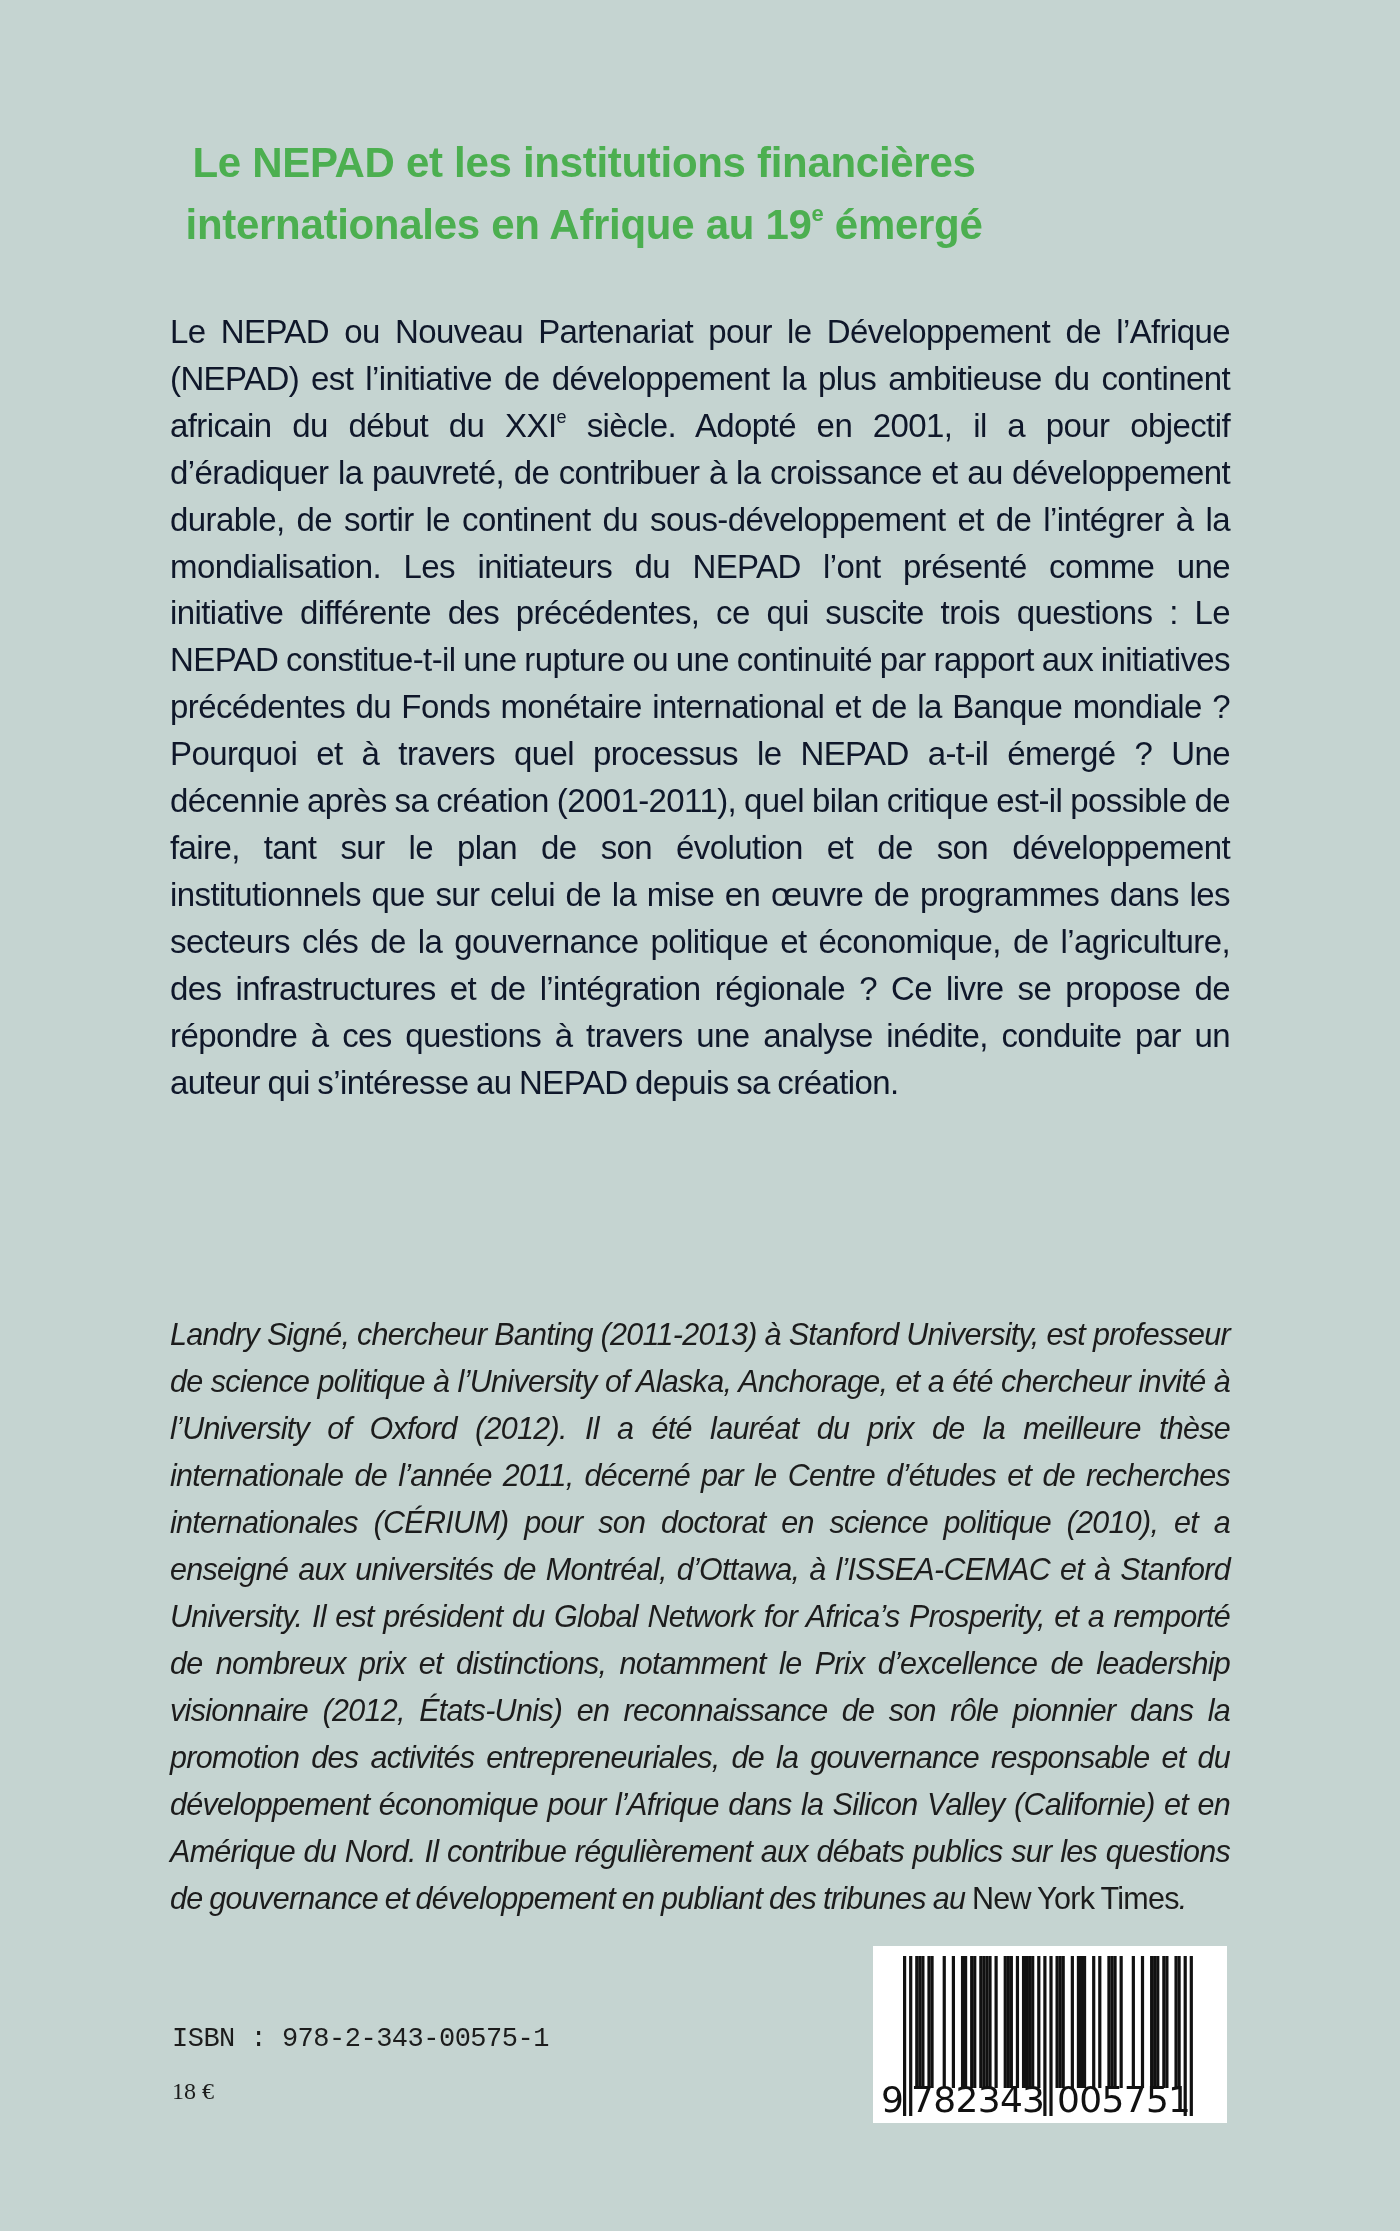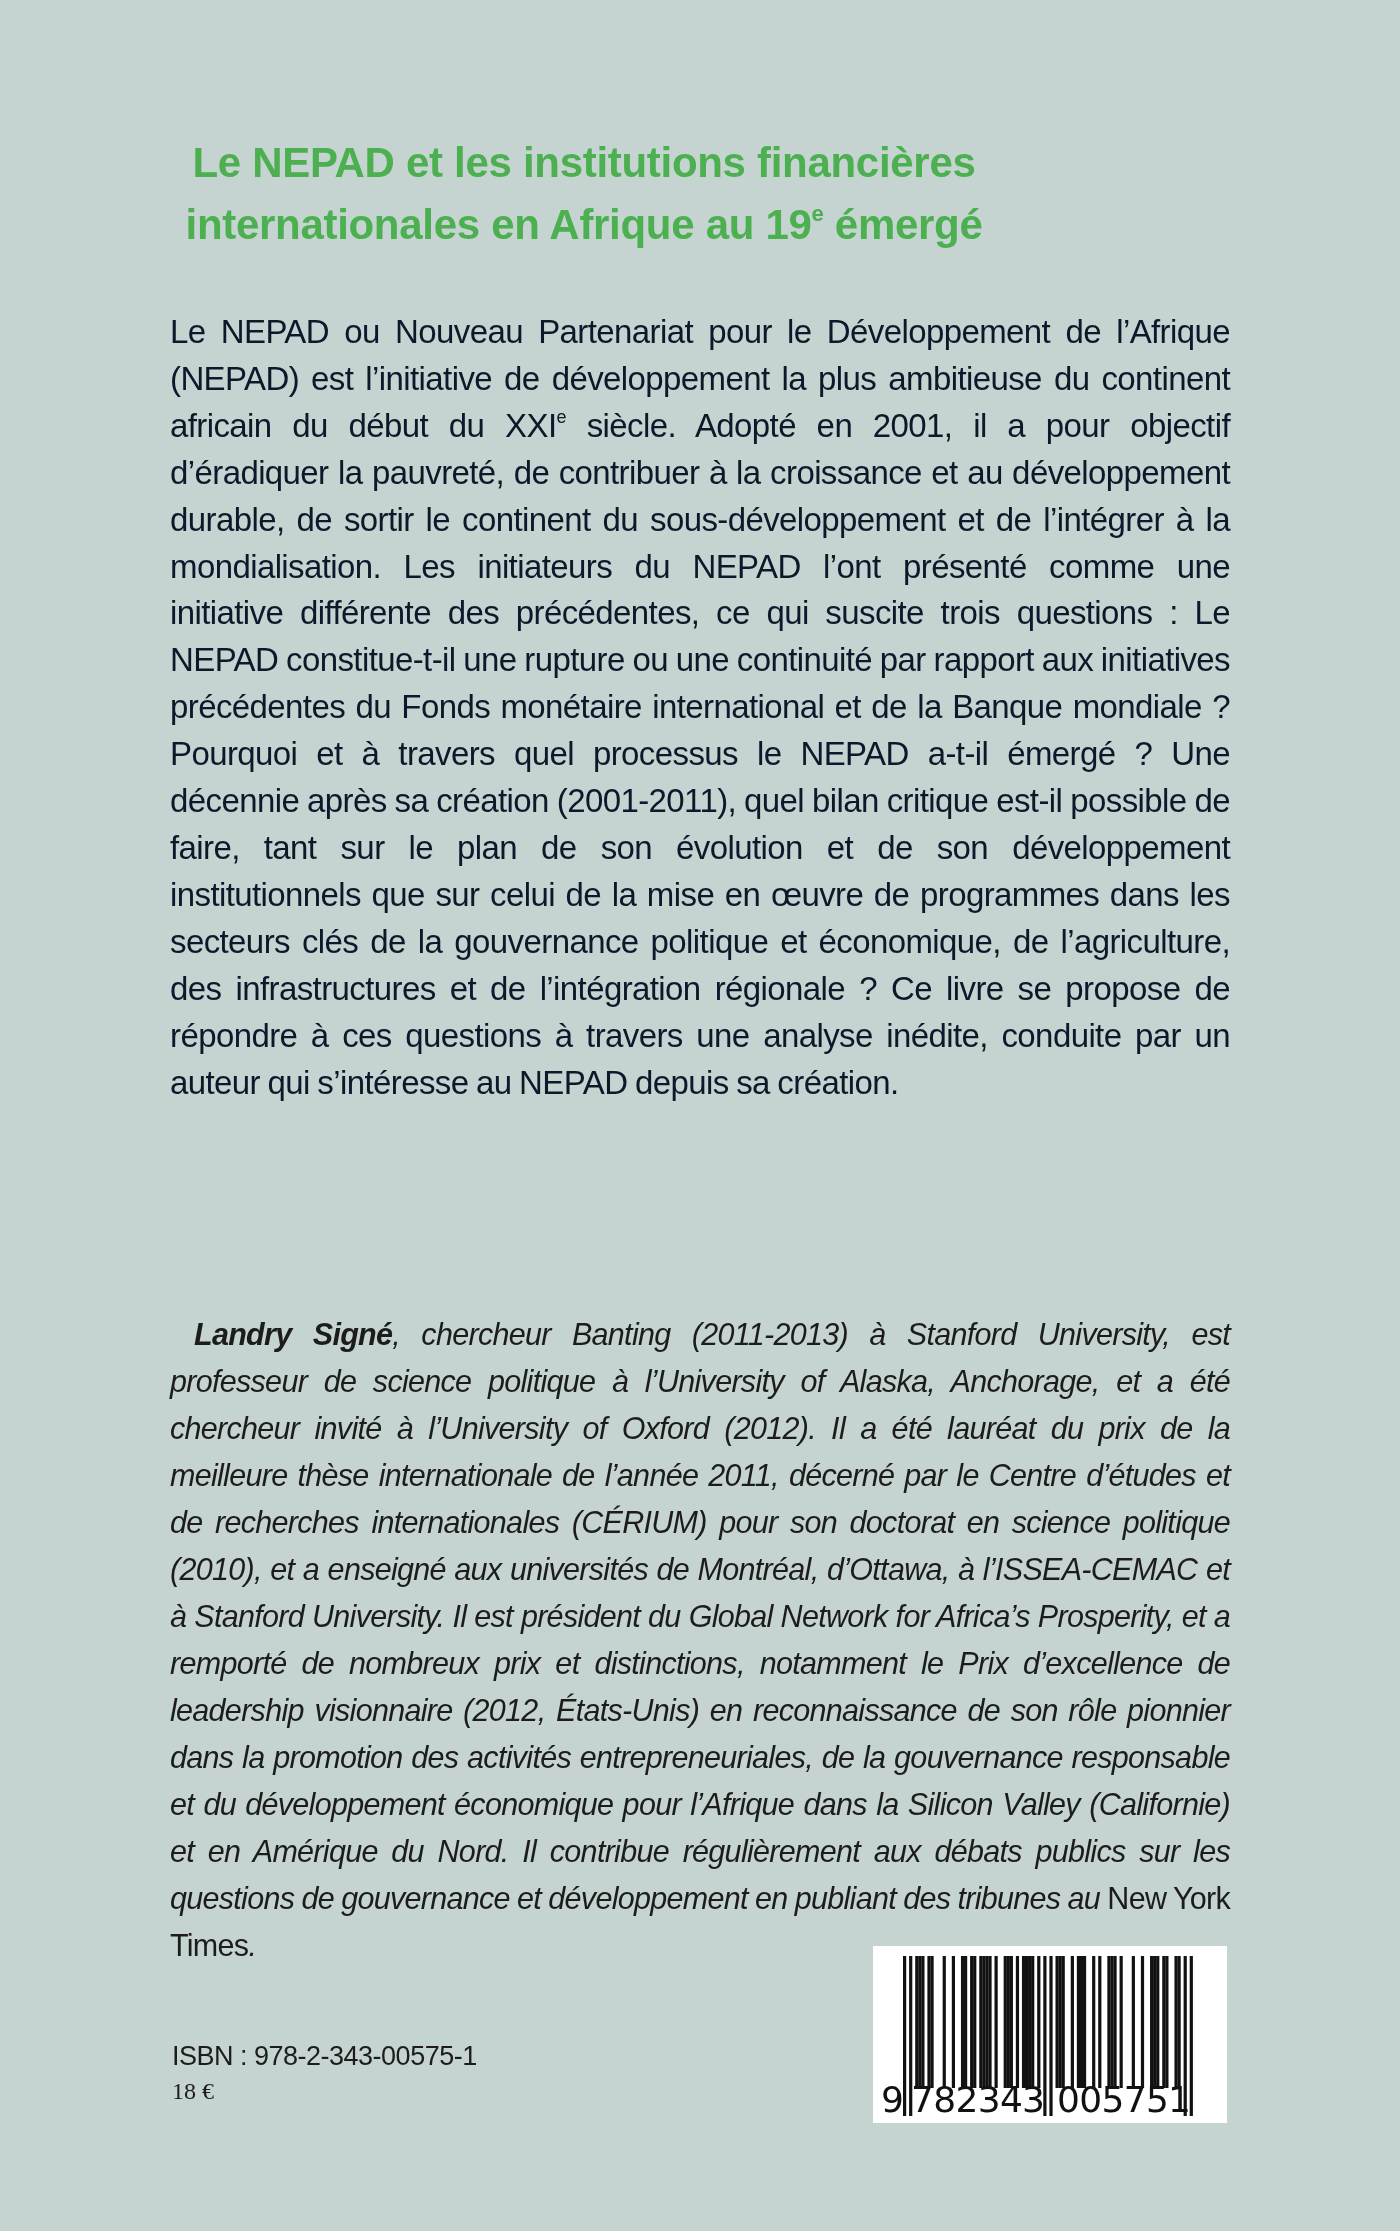--- a/index.html
+++ b/index.html
@@ -62,35 +62,33 @@
       font-style: italic;
       font-size: 30.5px;
       line-height: 47px;
       text-align: justify;
       text-align-last: left;
       color: #1c1c1c;
       letter-spacing: -0.7px;
       word-spacing: -1px;
     }
     .bio .author {
-      font-weight: bold;
-      margin-left: 24px;
+      font-weight: normal;
     }
     .bio .upright {
       font-style: normal;
     }
     .isbn {
       position: absolute;
       left: 172px;
       top: 2024px;
-      font-family: Liberation Sans, sans-serif;
+      font-family: Liberation Mono, monospace;
       font-size: 27px;
       color: #1c1c1c;
       letter-spacing: -0.5px;
-      margin-top: 17px;
     }
     .price {
       position: absolute;
       left: 172px;
       top: 2078px;
       font-family: Liberation Serif, serif;
       font-size: 24px;
       color: #1c1c1c;
     }
     .barcode-box {

